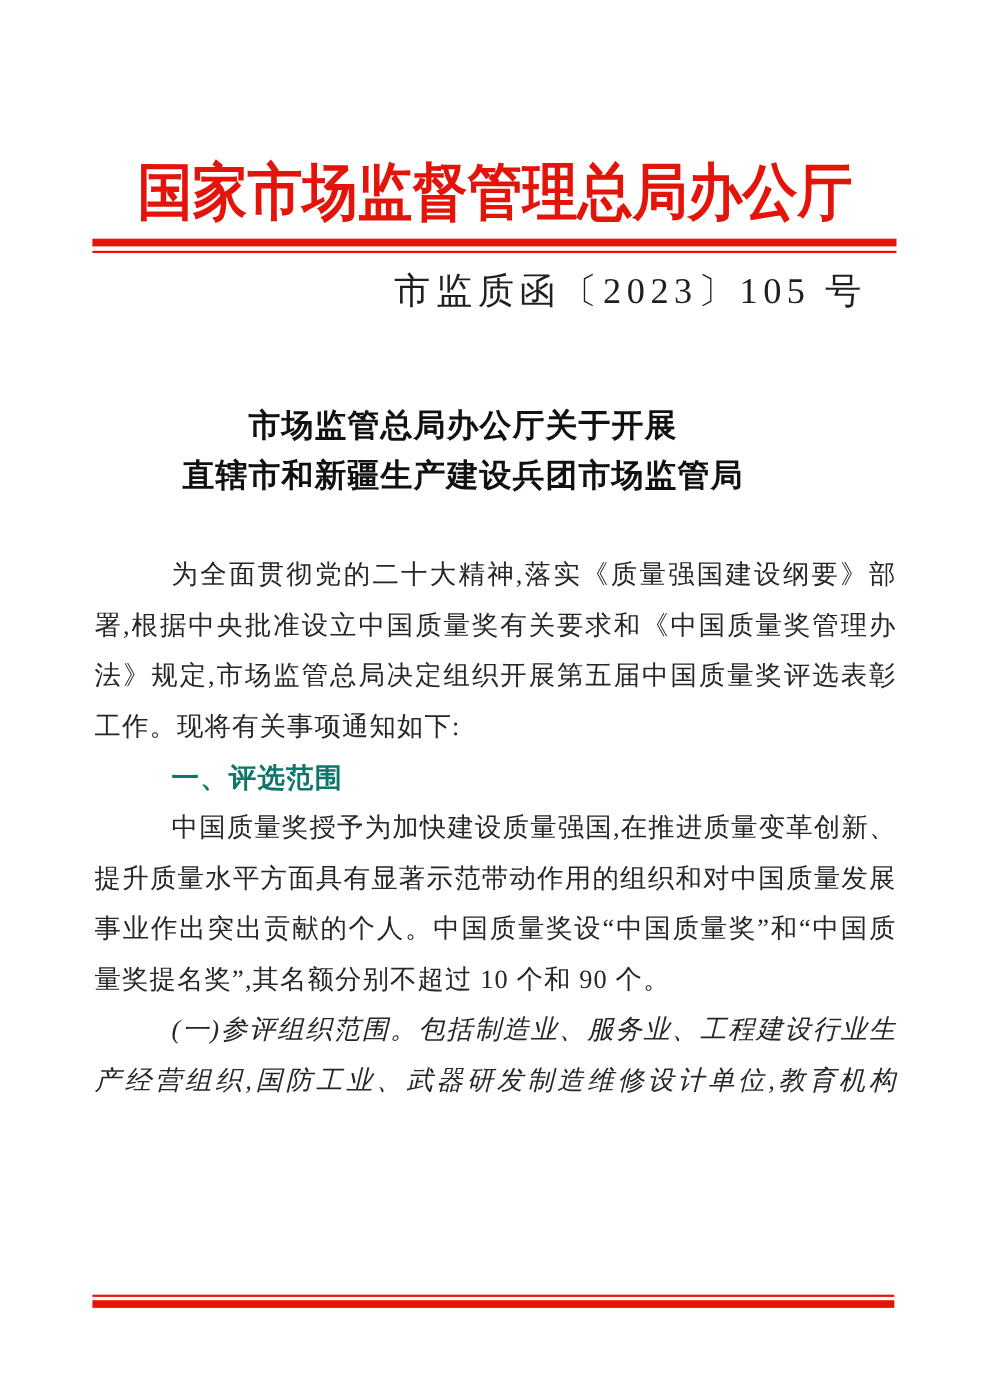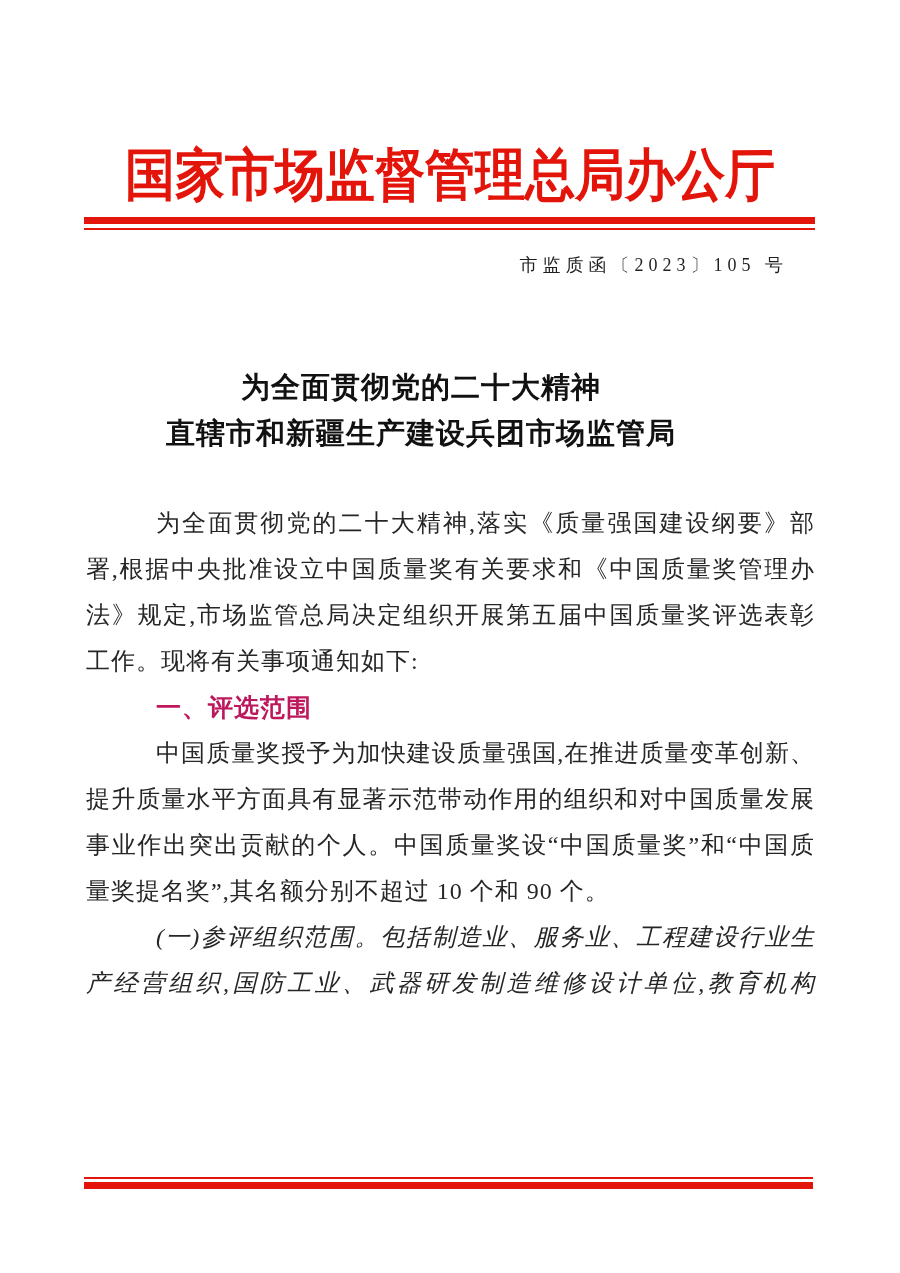--- a/index.html
+++ b/index.html
@@ -32,21 +32,21 @@
   .rule-top{position:absolute;left:84px;top:217px;width:731px;}
   .rule-top .bar-thick{height:7px;background:var(--accent);}
   .rule-top .bar-thin{height:2px;background:var(--accent);margin-top:4px;}
   
   .rule-bottom{position:absolute;left:84px;top:1177px;width:729px;}
   .rule-bottom .bar-thin{height:2px;background:var(--accent);}
   .rule-bottom .bar-thick{height:7px;background:var(--accent);margin-top:3px;}
 
   .doc-number{
     position:absolute;top:247px;right:112px;
-    font-size:18px;line-height:36px;
+    font-size:33px;line-height:36px;
     letter-spacing:5px;
     color:#1f1f1f;
     white-space:nowrap;
   }
   .notice-title{
     position:absolute;top:364px;left:56px;width:730px;
     text-align:center;
     font-weight:700;
     font-size:29px;
     line-height:46px;
@@ -59,40 +59,40 @@
     line-height:46px;
     letter-spacing:1px;
     text-align:justify;
   }
   .body-text p{margin:0;padding:0;}
   .p-indent{text-indent:70px;}
   .p-heading{
     font-family:"Liberation Sans","DejaVu Sans",sans-serif;
     font-weight:700;
     font-size:25px;
-    color:#be185d;
+    color:#0f766e;
   }
   .p-justify-last{text-align-last:justify;font-style:italic;}
 </style>
 </head>
 <body>
 
 <div class="page">
 
   <div class="letterhead">国家市场监督管理总局办公厅</div>
 
   <div class="rule-top">
     <div class="bar-thick"></div>
     <div class="bar-thin"></div>
   </div>
 
   <div class="doc-number">市监质函〔2023〕105 号</div>
 
   <div class="notice-title">
-    <div>为全面贯彻党的二十大精神</div>
+    <div>市场监管总局办公厅关于开展</div>
     <div>直辖市和新疆生产建设兵团市场监管局</div>
   </div>
 
   <div class="body-text">
     <p class="p-indent">为全面贯彻党的二十大精神,落实《质量强国建设纲要》部署,根据中央批准设立中国质量奖有关要求和《中国质量奖管理办法》规定,市场监管总局决定组织开展第五届中国质量奖评选表彰工作。现将有关事项通知如下:</p>
     <p class="p-indent p-heading">一、评选范围</p>
     <p class="p-indent">中国质量奖授予为加快建设质量强国,在推进质量变革创新、提升质量水平方面具有显著示范带动作用的组织和对中国质量发展事业作出突出贡献的个人。中国质量奖设“中国质量奖”和“中国质量奖提名奖”,其名额分别不超过 10 个和 90 个。</p>
     <p class="p-indent p-justify-last">(一)参评组织范围。包括制造业、服务业、工程建设行业生产经营组织,国防工业、武器研发制造维修设计单位,教育机构</p>
   </div>
 

